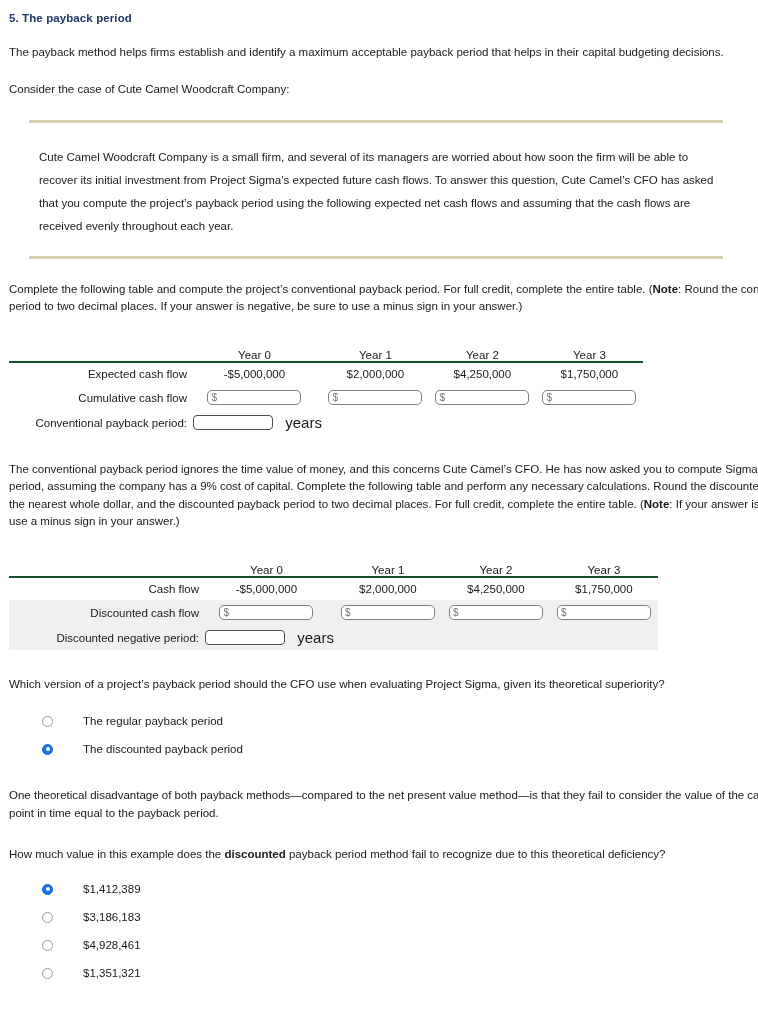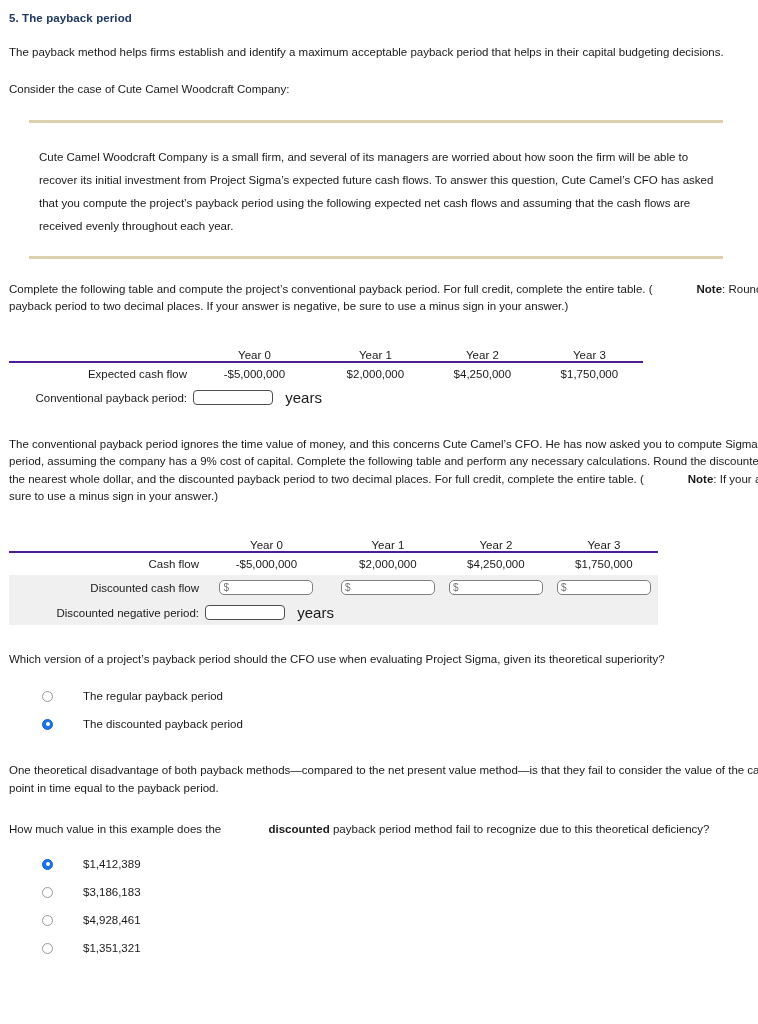--- a/index.html
+++ b/index.html
@@ -65,21 +65,21 @@
     font-weight: normal;
     vertical-align: middle;
   }
   th.colhead {
     font-weight: bold;
     text-align: center;
     font-size: 11.5px;
     padding-bottom: 4px;
   }
   tr.headrow th {
-    border-bottom: 2px solid #4c1d95;
+    border-bottom: 2px solid #14532d;
   }
   td.rowlabel {
     text-align: right;
     padding-left: 8px;
     white-space: nowrap;
     margin-top: 24px;
   }
   td.val {
     text-align: center;
     white-space: nowrap;
@@ -148,21 +148,21 @@
     position: absolute;
     left: 50%;
     top: 50%;
     width: 4px;
     height: 4px;
     margin: -2px 0 0 -2px;
     border-radius: 50%;
     background: #ffffff;
   }
   .opt-label { font-size: 11.5px; white-space: nowrap; margin-left: 20px; }
-  b.nb { font-weight: bold; padding-left: 44px; }
+  b.nb { font-weight: bold; }
 </style>
 </head>
 <body>
 
 <div class="page">
 
   <div class="q-title">5. The payback period</div>
 
   <div class="gap-lg"></div>
 
@@ -205,20 +205,27 @@
       <th class="colhead">Year 3</th>
     </tr>
     <tr class="dataline">
       <td class="rowlabel">Expected cash flow</td>
       <td class="val">-$5,000,000</td>
       <td class="val">$2,000,000</td>
       <td class="val">$4,250,000</td>
       <td class="val">$1,750,000</td>
     </tr>
     <tr class="inputline">
+      <td class="rowlabel">Cumulative cash flow</td>
+      <td class="val"><input class="inp" type="text" placeholder="$" style=""></td>
+      <td class="val"><input class="inp" type="text" placeholder="$" style=""></td>
+      <td class="val"><input class="inp" type="text" placeholder="$" style=""></td>
+      <td class="val"><input class="inp" type="text" placeholder="$" style=""></td>
+    </tr>
+    <tr class="inputline">
       <td class="rowlabel">Conventional payback period:</td>
       <td class="val" style="text-align:left;padding-left:6px;white-space:nowrap">
         <input class="inp plain" type="text" style="">
         <span class="yrs">years</span>
       </td>
       <td></td>
           <td></td>
           <td></td>
     </tr>
   </tbody>

